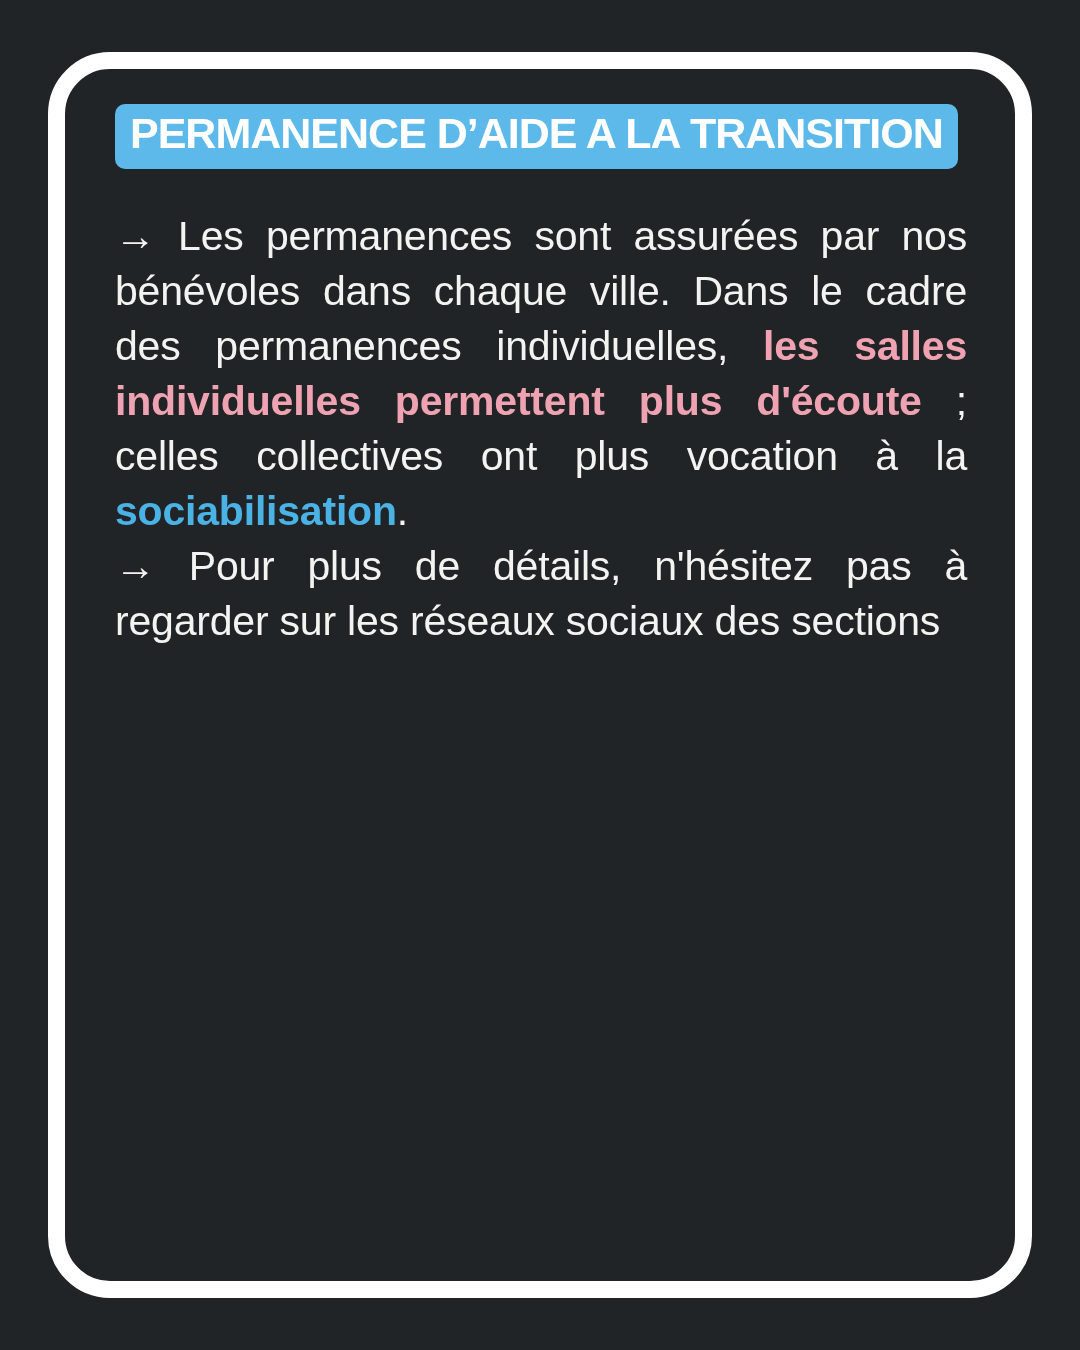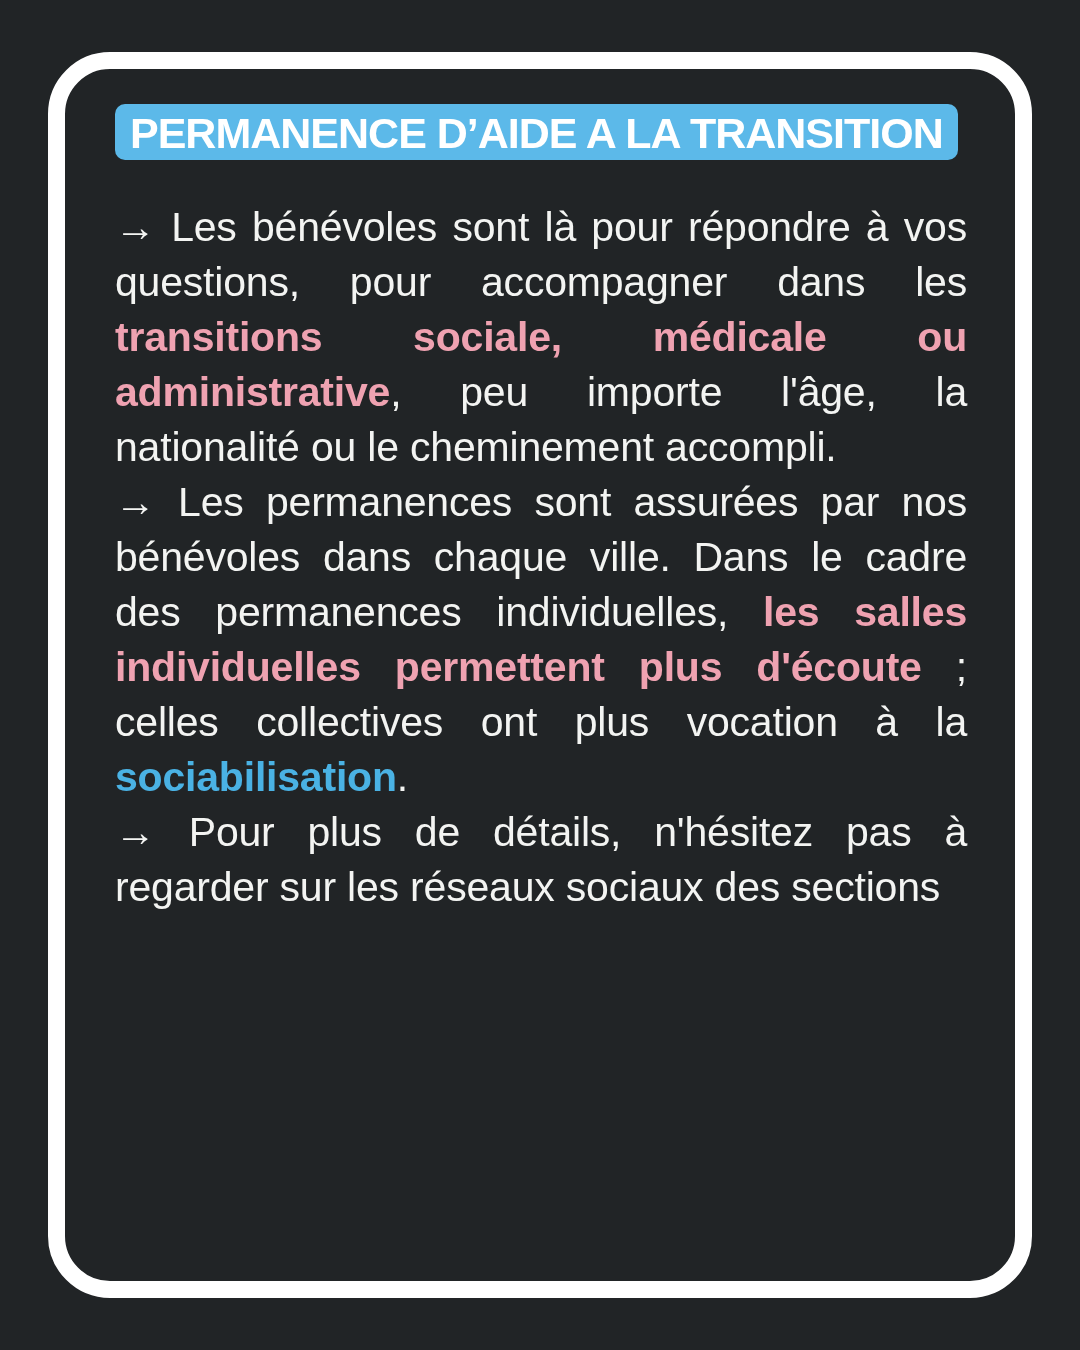--- a/index.html
+++ b/index.html
@@ -31,21 +31,21 @@
     top: 104px;
     width: 852px;
   }
   .badge {
     display: inline-block;
     background: var(--badge, #5cb9e9);
     color: var(--badge-text, #ffffff);
     font-weight: bold;
     font-size: 43px;
     line-height: 59px;
-    height: 56px;
+    height: 65px;
     padding: 0 15px;
     border-radius: 10px;
     letter-spacing: -1px;
     white-space: nowrap;
     margin-bottom: 40px;
   }
   .body-text {
     color: var(--body, #f3f4f2);
   }
   .para {
@@ -71,18 +71,17 @@
 <body>
 
 <div class="canvas" style="--bg: #212426; --frame: #ffffff; --body: #f3f4f2; --pink: #efa2b1; --blue: #4ab2e4; --badge: #5cb9e9; --badge-text: #ffffff;">
   <div class="frame"></div>
   <div class="content">
     <div class="badge">
       <span>PERMANENCE D’AIDE A LA TRANSITION</span>
     </div>
     <div class="body-text">
 
-    <p class="para"><span class="seg-normal">→ Les bénévoles sont là pour répondre à vos questions, pour accompagner dans les </span><span class="seg-pink">transitions sociale, médicale ou administrative</span><span class="seg-normal">, peu importe l'âge, la nationalité ou le cheminement accompli.</span></p>
         <p class="para"><span class="seg-normal">→ Les permanences sont assurées par nos bénévoles dans chaque ville. Dans le cadre des permanences individuelles, </span><span class="seg-pink">les salles individuelles permettent plus d'écoute</span><span class="seg-normal"> ; celles collectives ont plus vocation à la </span><span class="seg-blue">sociabilisation</span><span class="seg-normal">.</span></p>
         <p class="para"><span class="seg-normal">→ Pour plus de détails, n'hésitez pas à regarder sur les réseaux sociaux des sections </span></p>
       </div>
   </div>
 </div>
 
 </body></html>

